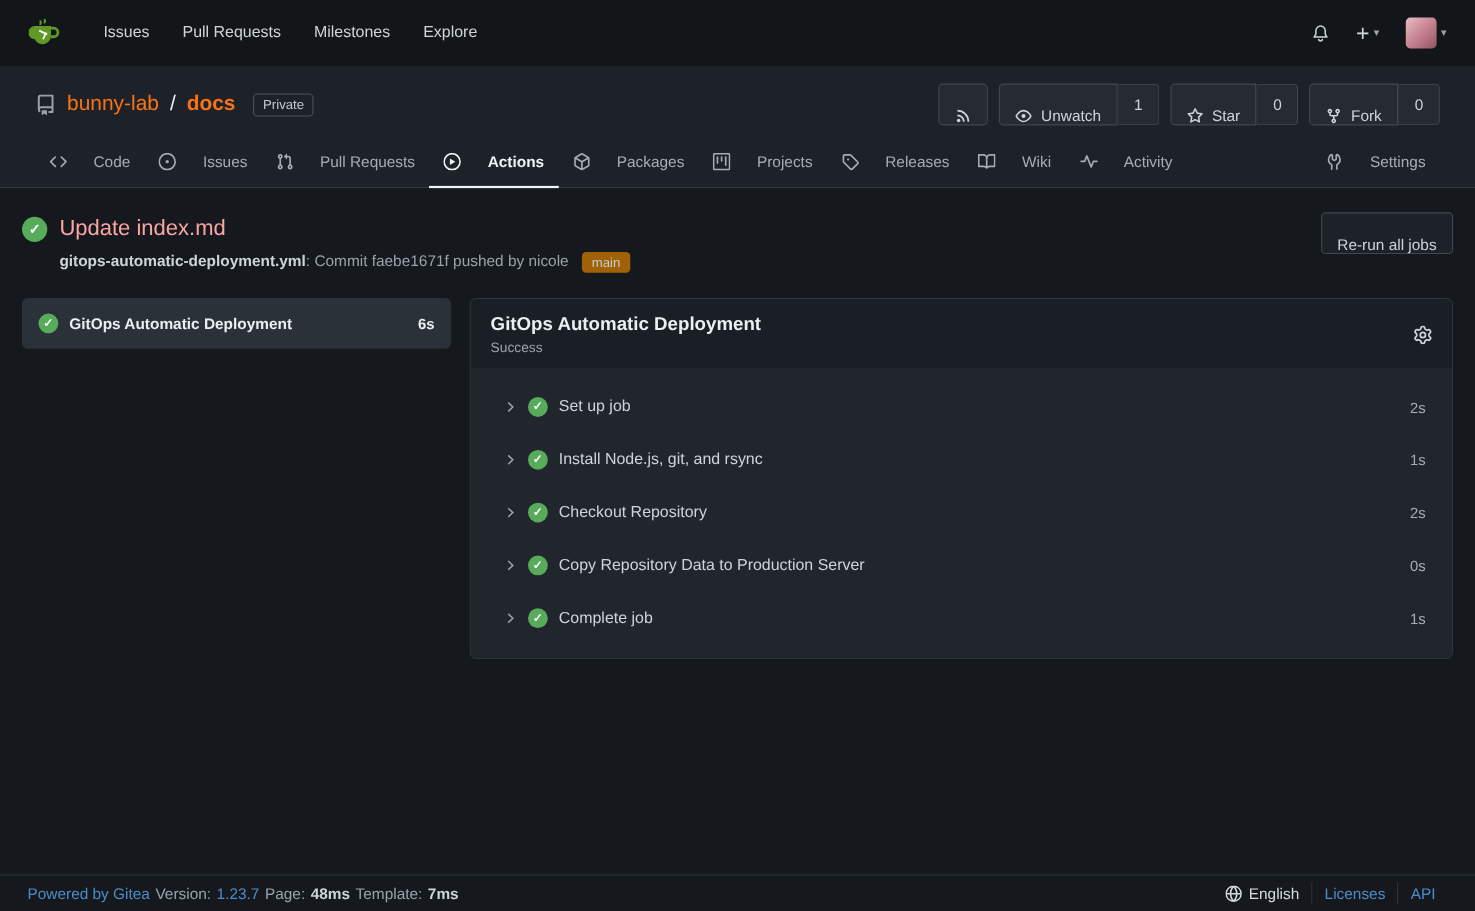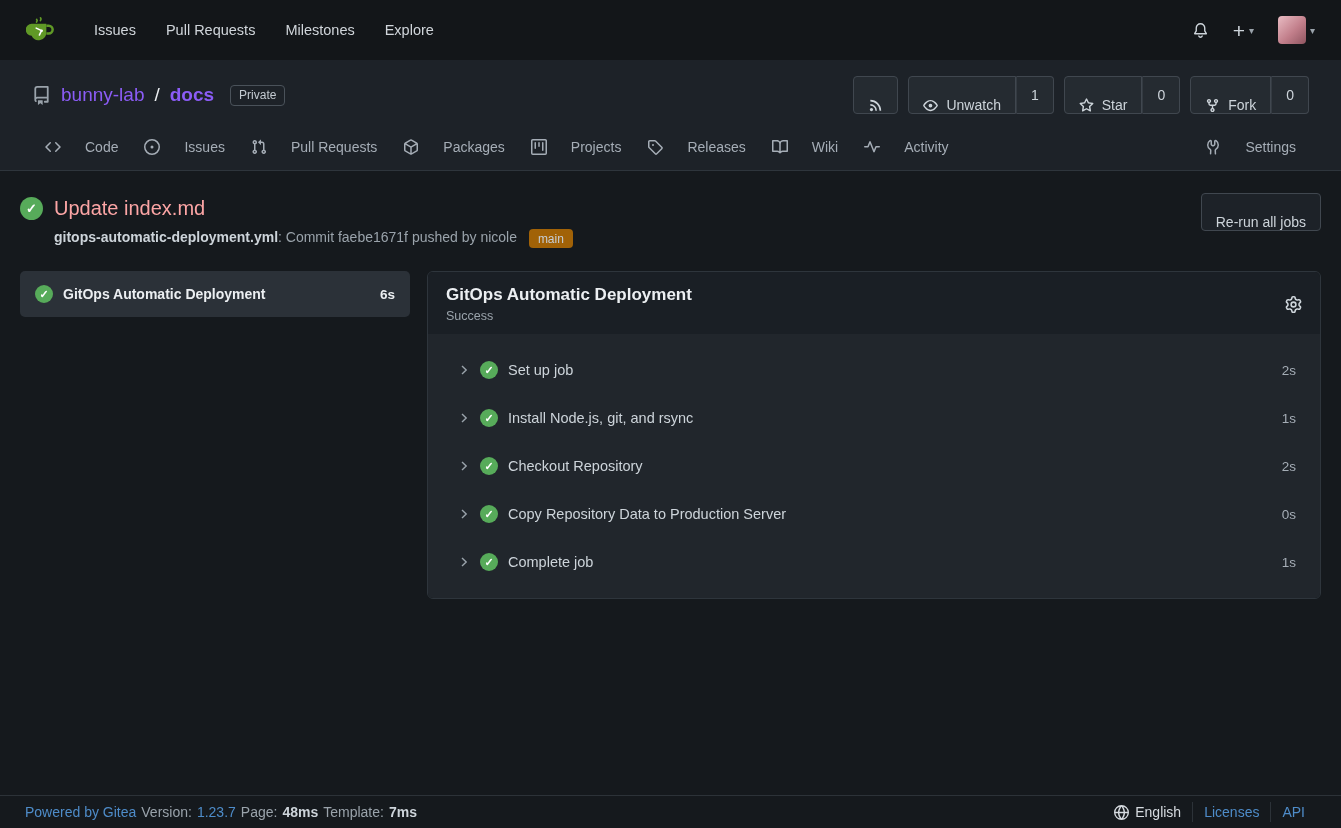--- a/index.html
+++ b/index.html
@@ -21,21 +21,21 @@
   .icon-btn { color:#cdd4da; display:flex; align-items:center; gap:4px; }
   .plus-glyph { font-size:21px; line-height:1; color:#cdd4da; }
   .caret { font-size:10px; color:#9aa3ab; }
   .avatar { width:28px; height:28px; border-radius:4px;
     background:linear-gradient(135deg,#e9bcc3 0%,#c27f8b 55%,#8f5560 100%); }
 
   
   .repo-header { flex:0 0 auto; background:#1d2228; border-bottom:1px solid #2e353c; padding:16px 32px 0 32px; }
   .repo-title-row { display:flex; align-items:center; gap:10px; }
   .repo-icon { color:#9aa3ab; display:flex; }
-  .repo-owner, .repo-name { color:#8b5cf6; font-size:19px; }
+  .repo-owner, .repo-name { color:#f97316; font-size:19px; }
   .repo-sep { color:#eceff2; font-size:19px; }
   .repo-name { font-weight:700; }
   .badge-private { border:1px solid #4a525a; color:#c3cad1; border-radius:4px; font-size:12px; padding:2.5px 8px; margin-left:6px; }
   .repo-actions { margin-left:auto; display:flex; gap:10px; align-items:center; }
   .btn { background:#252b31; border:1px solid #40474f; color:#cdd4da; border-radius:4px; height:38px;
     display:inline-flex; align-items:flex-end; gap:8px; padding:0 14px; font-size:14px; cursor:pointer;
     font-family:inherit; }
   .btn svg { flex:0 0 auto; }
   .seg { display:flex; }
   .seg .btn { border-radius:4px 0 0 4px; }
@@ -211,20 +211,28 @@
         <span>Issues</span>
       </a>
       <a class="tab">
         <span class="tab-icon">
           <svg width="16" height="16" viewBox="0 0 16 16" fill="currentColor">
               <path d="M1.5 3.25a2.25 2.25 0 1 1 3 2.122v5.256a2.251 2.251 0 1 1-1.5 0V5.372A2.25 2.25 0 0 1 1.5 3.25Zm5.677-.177L9.573.677A.25.25 0 0 1 10 .854V2.5h1A2.5 2.5 0 0 1 13.5 5v5.628a2.251 2.251 0 1 1-1.5 0V5a1 1 0 0 0-1-1h-1v1.646a.25.25 0 0 1-.427.177L7.177 3.427a.25.25 0 0 1 0-.354ZM3.75 2.5a.75.75 0 1 0 0 1.5.75.75 0 0 0 0-1.5Zm0 9.5a.75.75 0 1 0 0 1.5.75.75 0 0 0 0-1.5Zm8.25.75a.75.75 0 1 0 1.5 0 .75.75 0 0 0-1.5 0Z"></path>
             </svg>
         </span>
         <span>Pull Requests</span>
       </a>
+      <a class="tab active">
+        <span class="tab-icon">
+          <svg width="16" height="16" viewBox="0 0 16 16" fill="currentColor">
+              <path d="M8 0a8 8 0 1 1 0 16A8 8 0 0 1 8 0ZM1.5 8a6.5 6.5 0 1 0 13 0 6.5 6.5 0 0 0-13 0Zm4.879-2.773 4.264 2.559a.25.25 0 0 1 0 .428l-4.264 2.559A.25.25 0 0 1 6 10.559V5.442a.25.25 0 0 1 .379-.215Z"></path>
+            </svg>
+        </span>
+        <span>Actions</span>
+      </a>
       <a class="tab">
         <span class="tab-icon">
           <svg width="16" height="16" viewBox="0 0 16 16" fill="currentColor">
               <path d="m8.878.392 5.25 3.045c.54.314.872.89.872 1.514v6.098a1.75 1.75 0 0 1-.872 1.514l-5.25 3.045a1.75 1.75 0 0 1-1.756 0l-5.25-3.045A1.75 1.75 0 0 1 1 11.049V4.951c0-.624.332-1.201.872-1.514L7.122.392a1.75 1.75 0 0 1 1.756 0ZM7.875 1.69l-4.63 2.685L8 7.133l4.755-2.758-4.63-2.685a.248.248 0 0 0-.25 0ZM2.5 5.677v5.372c0 .09.047.171.125.216l4.625 2.683V8.432Zm6.25 8.271 4.625-2.683a.25.25 0 0 0 .125-.216V5.677L8.75 8.432Z"></path>
             </svg>
         </span>
         <span>Packages</span>
       </a>
       <a class="tab">
         <span class="tab-icon">

